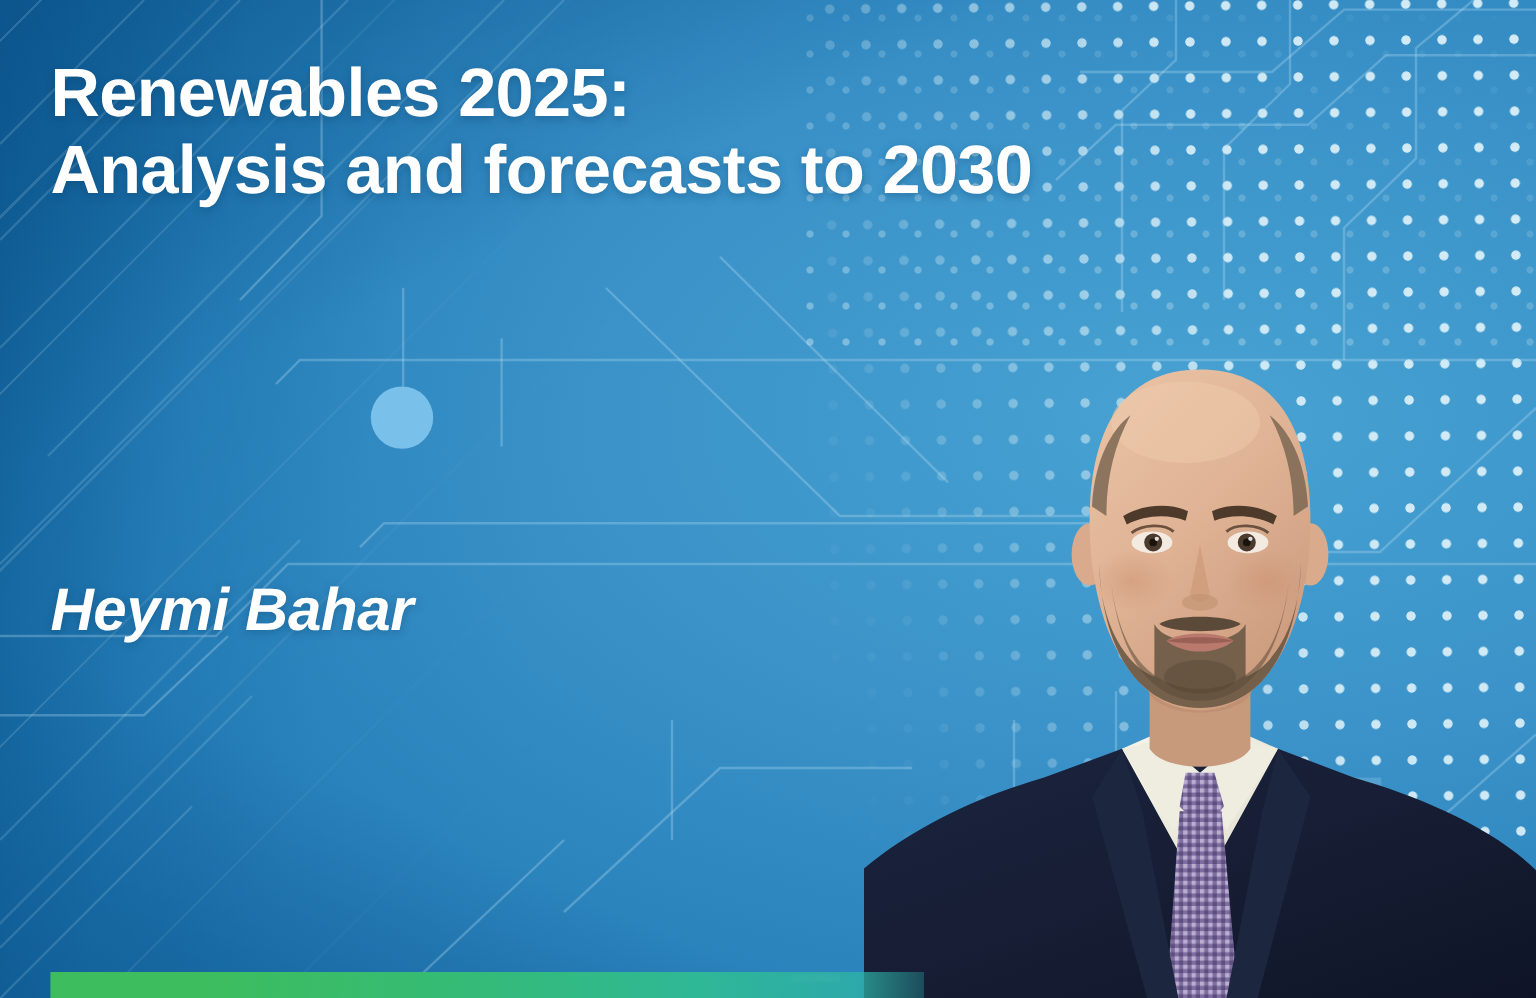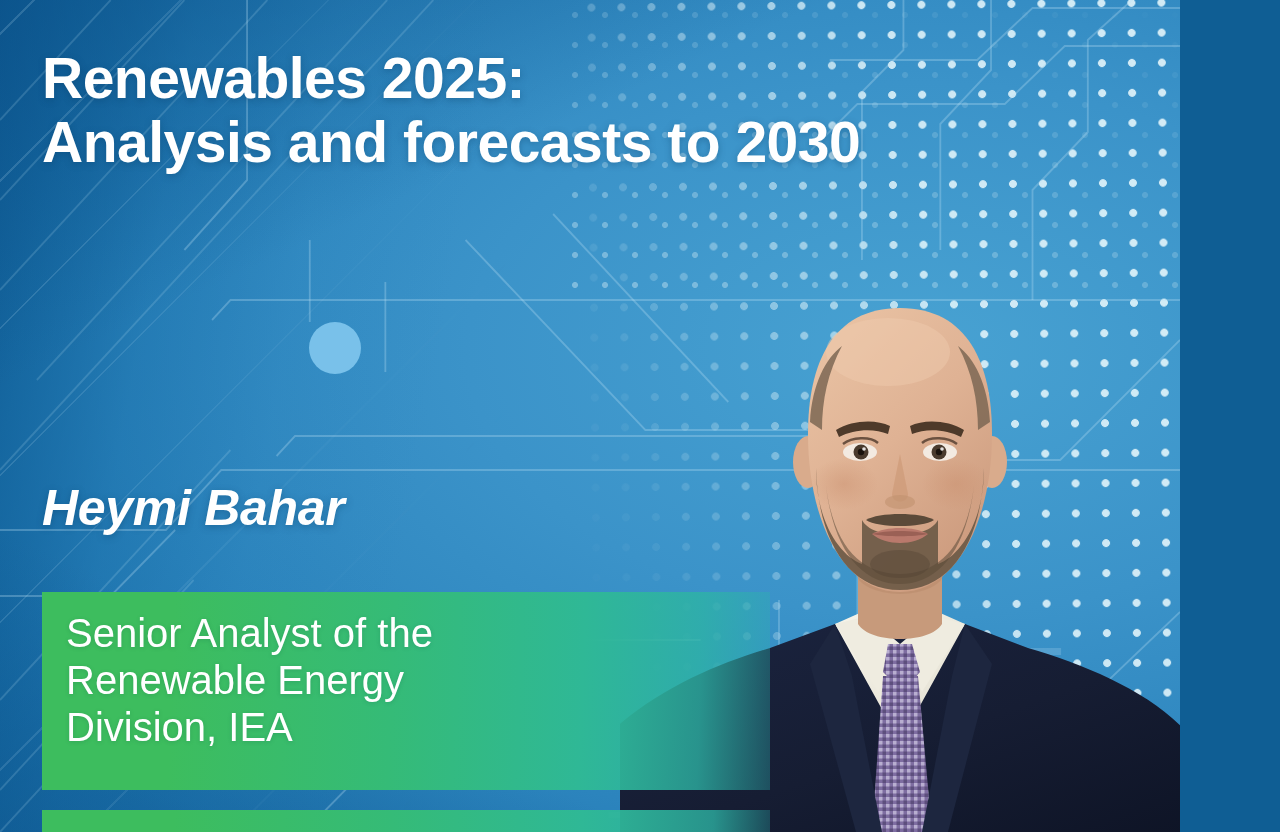--- a/index.html
+++ b/index.html
@@ -4,21 +4,21 @@
 <style>
   html, body {
     margin: 0;
     padding: 0;
     background: #0f5e94;
   }
   * { box-sizing: border-box; }
 
   .slide {
     position: relative;
-    width: 1180px;
+    width: 1280px;
     height: 832px;
     overflow: hidden;
     font-family: "Liberation Sans", sans-serif;
     background: #2b86c2;
   }
 
   
   .bg-base {
     position: absolute;
     inset: 0;
@@ -316,21 +316,16 @@
 
       <ellipse cx="280" cy="292" rx="30" ry="14" fill="#4e4030" opacity="0.35"></ellipse>
     </svg>
   </div>
 
   <div class="title">Renewables 2025:
 Analysis and forecasts to 2030</div>
 
   <div class="speaker-name">Heymi Bahar</div>
 
-  <div class="role-band">
-    <div class="role-band-text">Senior Analyst of the
-Renewable Energy
-Division, IEA</div>
-  </div>
 
   <div class="role-band-2"></div>
 
 </div>
 
 </body></html>

